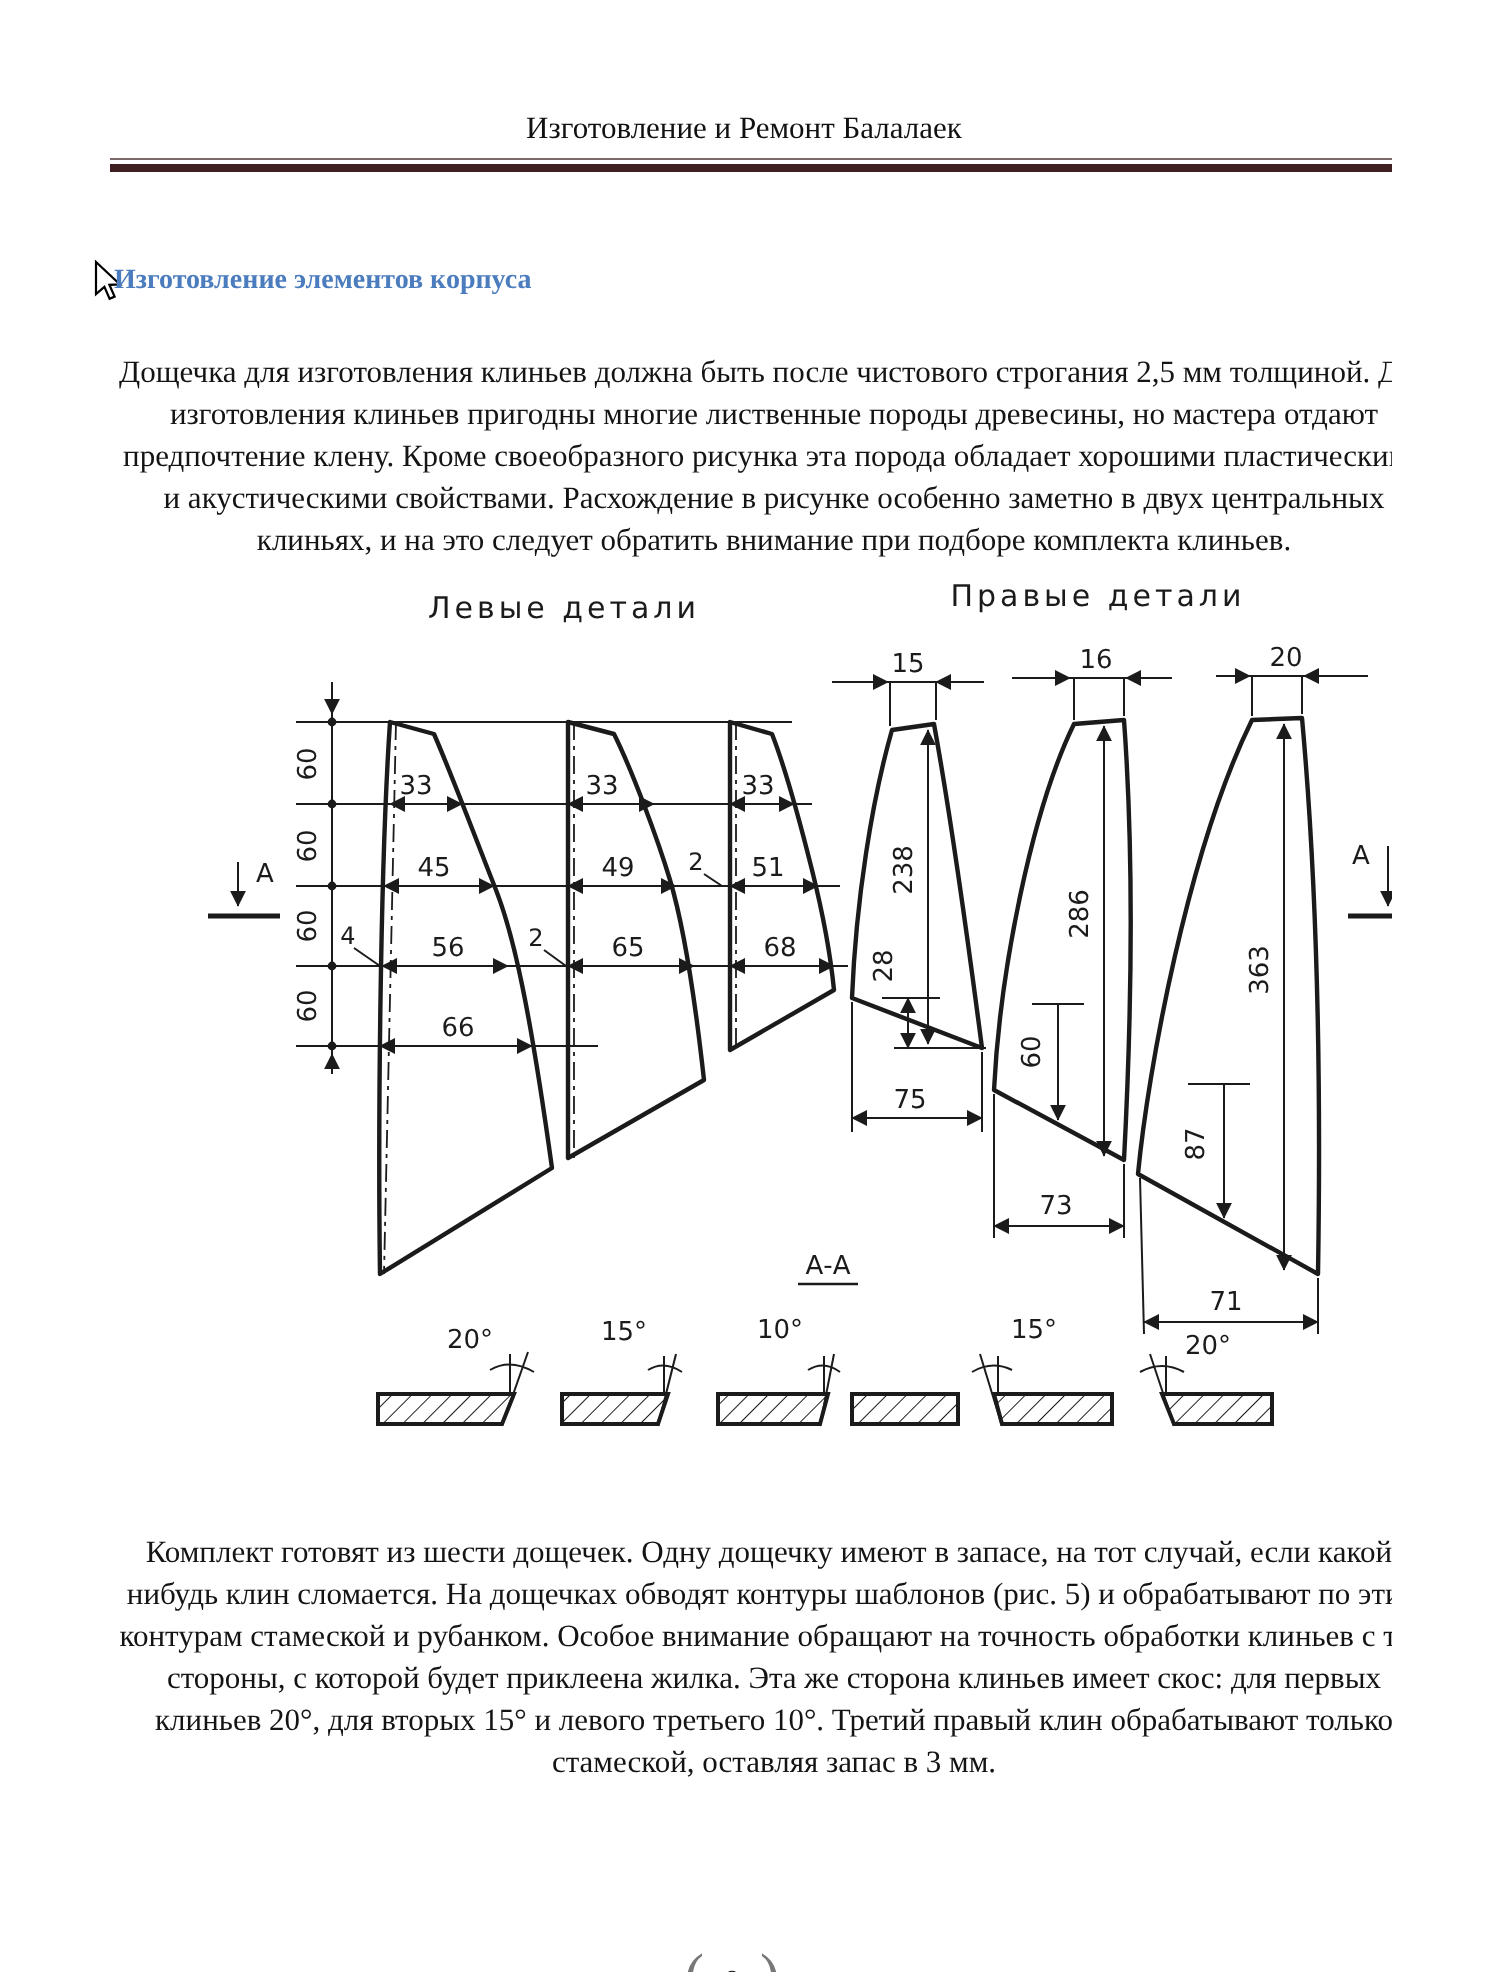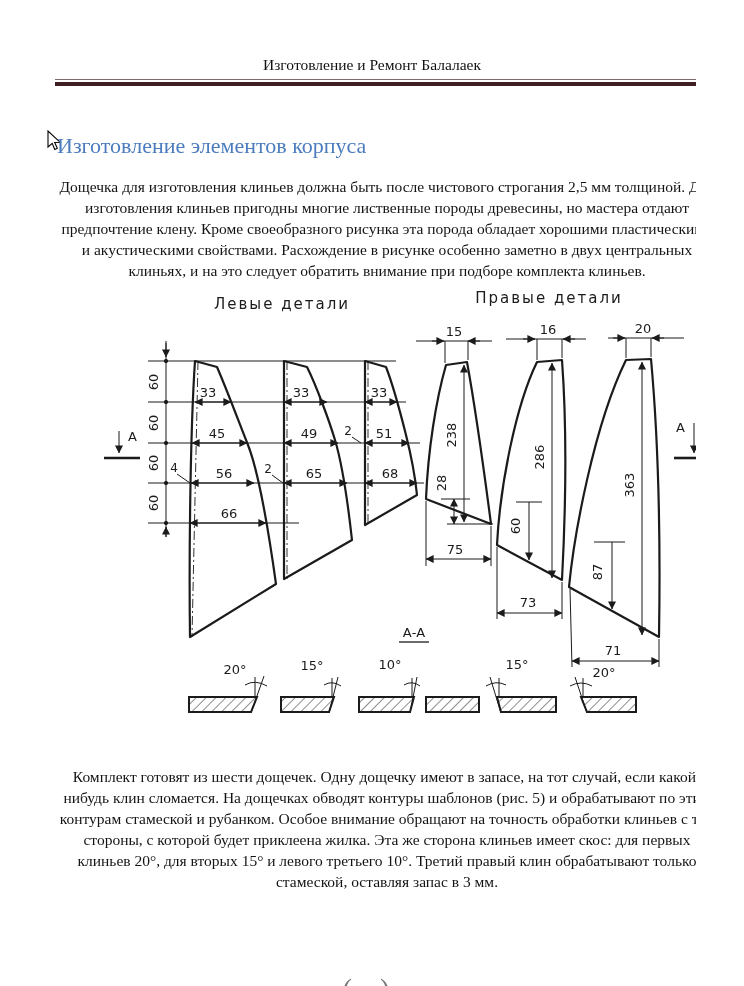--- a/index.html
+++ b/index.html
@@ -2,21 +2,21 @@
 <html><head>
 <meta charset="utf-8">
 <style>
   html,body{margin:0;padding:0;background:#fff;}
   .page{position:relative;width:696px;height:986px;background:#ffffff;overflow:hidden;
         font-family:"Liberation Serif",serif;color:#1a1a1a;margin-top:27px;}
   .abs{position:absolute;}
   .hdr-title{top:29px;left:0;width:744px;text-align:center;font-size:15.5px;color:#111;}
   .hdr-rule{top:52px;left:55px;width:660px;height:8px;border-top:1px solid #7c6a6a;}
   .hdr-rule .band{margin-top:2px;height:4px;background:#3e2023;}
-  .sec-heading{top:106px;left:57px;width:660px;font-size:22px;font-weight:normal;color:#4b7cbe;}
+  .sec-heading{top:106px;left:57px;width:660px;font-size:14px;font-weight:bold;color:#4b7cbe;}
   .para{left:57px;width:660px;font-size:15.5px;line-height:21px;text-align:center;color:#141414;}
   .p1{top:149px;} .p2{top:739px;} .p3{top:849px;}
   .caption{top:707px;left:57px;width:660px;font-family:"Liberation Sans",sans-serif;
            font-size:13.5px;color:#222;}
   .figure{top:258px;left:0;padding-left:24px;}
   .figure svg text{font-family:"DejaVu Sans",sans-serif;fill:#1b1b1b;}
   .dimtxt{font-size:13px;}
   .smalltxt{font-size:12px;}
   .dia-title{font-size:15px;letter-spacing:2px;}
   .footer-line{top:962px;height:1px;background:#8a8a8a;}

